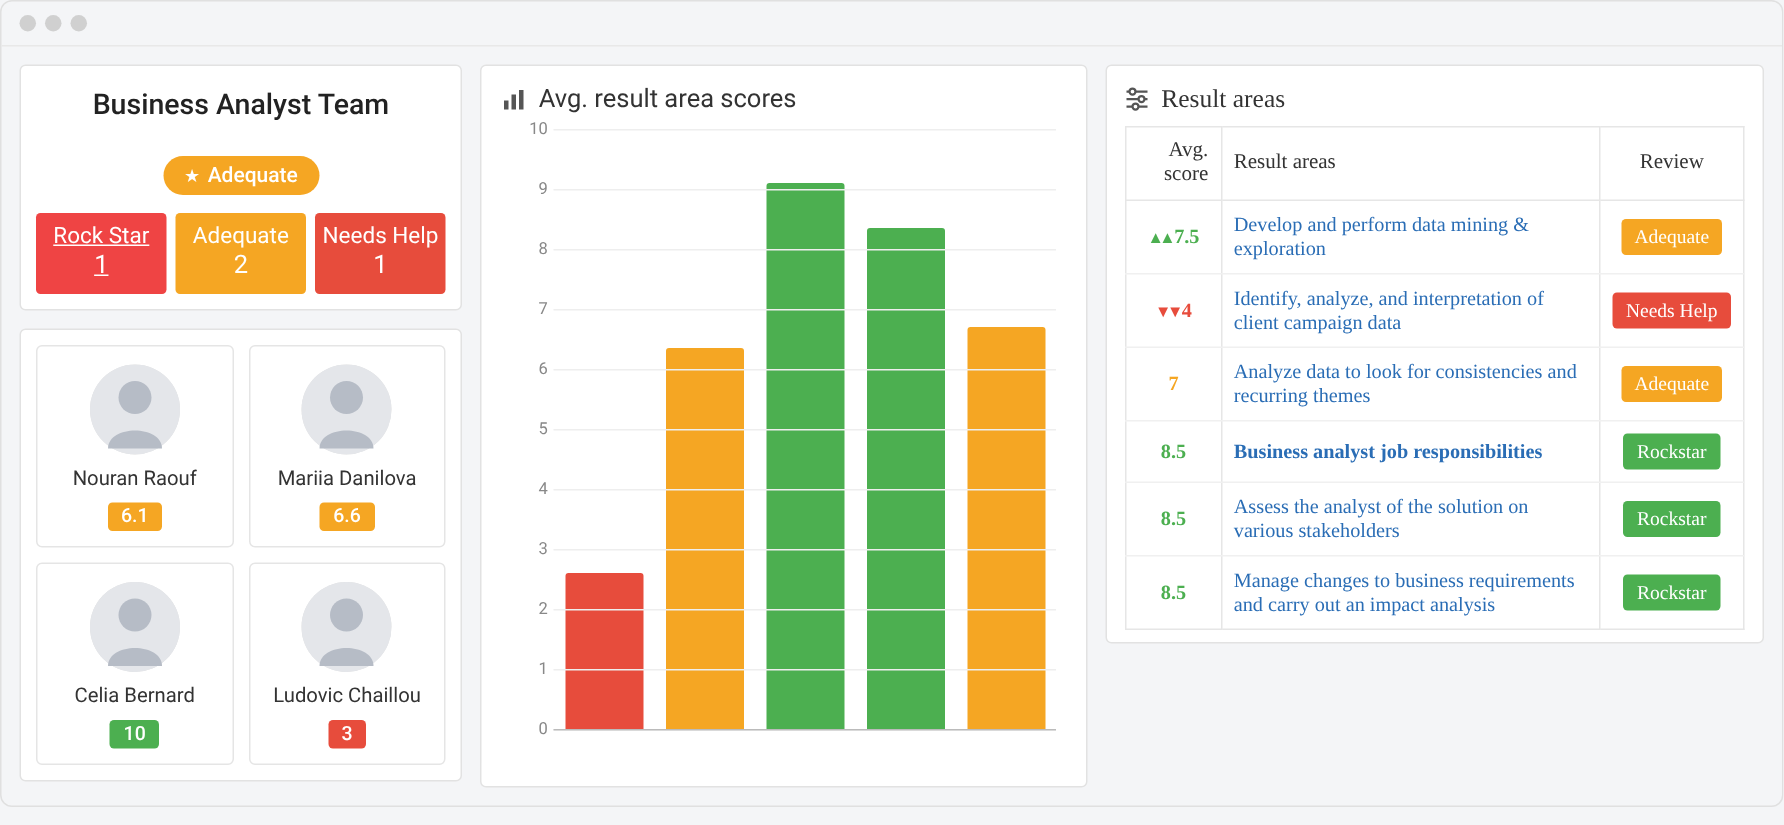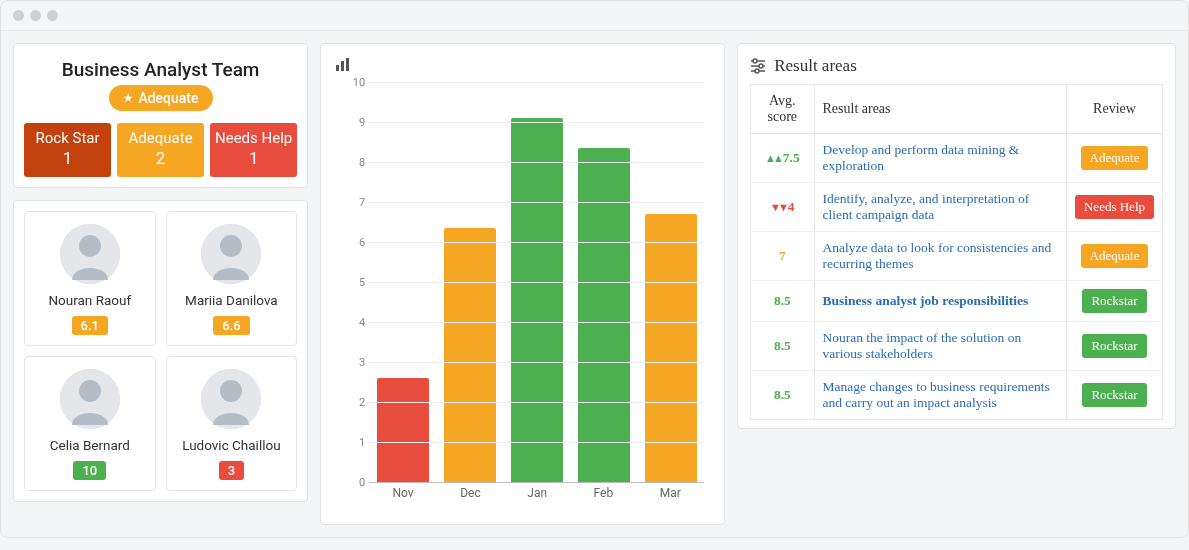--- a/index.html
+++ b/index.html
@@ -40,21 +40,21 @@
   background: #fff;
   border: 1px solid #e2e2e2;
   border-radius: 4px;
 }
 .left-col { width: 296px; display: flex; flex-direction: column; gap: 12px; }
 .mid-col  { width: 406px; }
 .right-col{ width: 440px; font-family: Liberation Serif, serif; }
 
 
 .team-card { padding: 14px 10px 10px 10px; }
-.team-title { font-size: 19px; text-align: center; font-weight: 500; color:#222; margin-bottom: 4px; }
+.team-title { font-size: 19px; text-align: center; font-weight: 500; color:#222; margin-bottom: 23px; }
 .pill {
   display: inline-flex;
   align-items: center;
   gap: 5px;
   padding: 5px 14px;
   border-radius: 15px;
   color: #fff;
   font-size: 14px;
   font-weight: 500;
 }
@@ -120,21 +120,21 @@
 .right-panel { padding: 12px 12px 8px 12px; }
 .table { width:100%; border-collapse:collapse; margin-top:8px; }
 .table th {
   text-align:left;
   font-weight:500;
   color:#333;
   font-size:14px;
   padding:8px 8px;
   border:1px solid #e6e6e6;
 }
-.table th:first-child{text-align:center;}
+.table th:first-child{text-align:right;}
 .table th:last-child{text-align:center;}
 .table td {
   padding:8px 8px;
   border-left:1px solid #e6e6e6;
   border-right:1px solid #e6e6e6;
   border-bottom:1px solid #f0f0f0;
   vertical-align: middle;
   font-size:13.5px;
 }
 .table tr:last-child td { border-bottom:1px solid #e6e6e6; }
@@ -170,21 +170,21 @@
 
       <div class="panel team-card">
         <div class="team-title">Business Analyst Team</div>
         <div class="center">
           <div class="pill" id="overall-pill" style="background: rgb(245, 166, 35);">
             <span class="star">★</span>
             <span>Adequate</span>
           </div>
         </div>
         <div class="counts" id="counts">
-            <div class="count-box" style="background: #c2410c;"><span>Rock Star</span><span class="num">1</span></div>
+            <div class="count-box" style="background: #ef4444; text-decoration: underline;"><span>Rock Star</span><span class="num">1</span></div>
             <div class="count-box" style="background: rgb(245, 166, 35);"><span>Adequate</span><span class="num">2</span></div>
             <div class="count-box" style="background: rgb(231, 76, 60);"><span>Needs Help</span><span class="num">1</span></div>
           </div>
       </div>
 
       <div class="panel">
         <div class="members" id="members">
             <div class="member">
               <div class="avatar">
                 <svg viewBox="0 0 60 60">
@@ -234,20 +234,21 @@
 
     </div>
 
     <div class="panel mid-col chart-panel">
       <div class="panel-title">
         <svg class="icon-bars" viewBox="0 0 16 16">
           <rect x="1" y="9" width="3" height="6" fill="#555"></rect>
           <rect x="6" y="5" width="3" height="10" fill="#555"></rect>
           <rect x="11" y="2" width="3" height="13" fill="#555"></rect>
         </svg>
+        <span>Avg. result area scores</span>
       </div>
       <div class="chart-area">
         <div class="chart-plot" id="chart-plot">
           <div class="bars" id="bars">
               <div class="bar" style="height: 26%; background: rgb(231, 76, 60);"></div>
               <div class="bar" style="height: 63.5%; background: rgb(245, 166, 35);"></div>
               <div class="bar" style="height: 91%; background: rgb(76, 175, 80);"></div>
               <div class="bar" style="height: 83.5%; background: rgb(76, 175, 80);"></div>
               <div class="bar" style="height: 67%; background: rgb(245, 166, 35);"></div>
             </div>
@@ -268,27 +269,20 @@
             <div class="gridline" style="top: 30%;"></div>
             <div class="y-label" style="top: 30%;">7</div>
             <div class="gridline" style="top: 20%;"></div>
             <div class="y-label" style="top: 20%;">8</div>
             <div class="gridline" style="top: 10%;"></div>
             <div class="y-label" style="top: 10%;">9</div>
             <div class="gridline" style="top: 0%;"></div>
             <div class="y-label" style="top: 0%;">10</div>
             <div class="gridline" style="top: 100%; background: rgb(187, 187, 187);"></div>
           </div>
-        <div class="x-labels" id="x-labels">
-            <span>Nov</span>
-            <span>Dec</span>
-            <span>Jan</span>
-            <span>Feb</span>
-            <span>Mar</span>
-          </div>
       </div>
     </div>
 
     <div class="panel right-col right-panel">
       <div class="panel-title">
         <svg class="icon-sliders" viewBox="0 0 16 16">
           <line x1="1" y1="3" x2="15" y2="3" stroke="#555" stroke-width="1.5"></line>
           <circle cx="5" cy="3" r="2" fill="#fff" stroke="#555" stroke-width="1.5"></circle>
           <line x1="1" y1="8" x2="15" y2="8" stroke="#555" stroke-width="1.5"></line>
           <circle cx="11" cy="8" r="2" fill="#fff" stroke="#555" stroke-width="1.5"></circle>
@@ -321,21 +315,21 @@
               <td class="td-area"><a>Analyze data to look for consistencies and recurring themes</a></td>
               <td style="text-align: center;"><span class="review-tag" style="background: rgb(245, 166, 35);">Adequate</span></td>
             </tr>
             <tr>
               <td class="td-score" style="color: rgb(76, 175, 80);"><span>8.5</span></td>
               <td class="td-area bold"><a>Business analyst job responsibilities</a></td>
               <td style="text-align: center;"><span class="review-tag" style="background: rgb(76, 175, 80);">Rockstar</span></td>
             </tr>
             <tr>
               <td class="td-score" style="color: rgb(76, 175, 80);"><span>8.5</span></td>
-              <td class="td-area"><a>Nouran the impact of the solution on various stakeholders</a></td>
+              <td class="td-area"><a>Assess the analyst of the solution on various stakeholders</a></td>
               <td style="text-align: center;"><span class="review-tag" style="background: rgb(76, 175, 80);">Rockstar</span></td>
             </tr>
             <tr>
               <td class="td-score" style="color: rgb(76, 175, 80);"><span>8.5</span></td>
               <td class="td-area"><a>Manage changes to business requirements and carry out an impact analysis</a></td>
               <td style="text-align: center;"><span class="review-tag" style="background: rgb(76, 175, 80);">Rockstar</span></td>
             </tr>
           </tbody>
       </table>
     </div>

